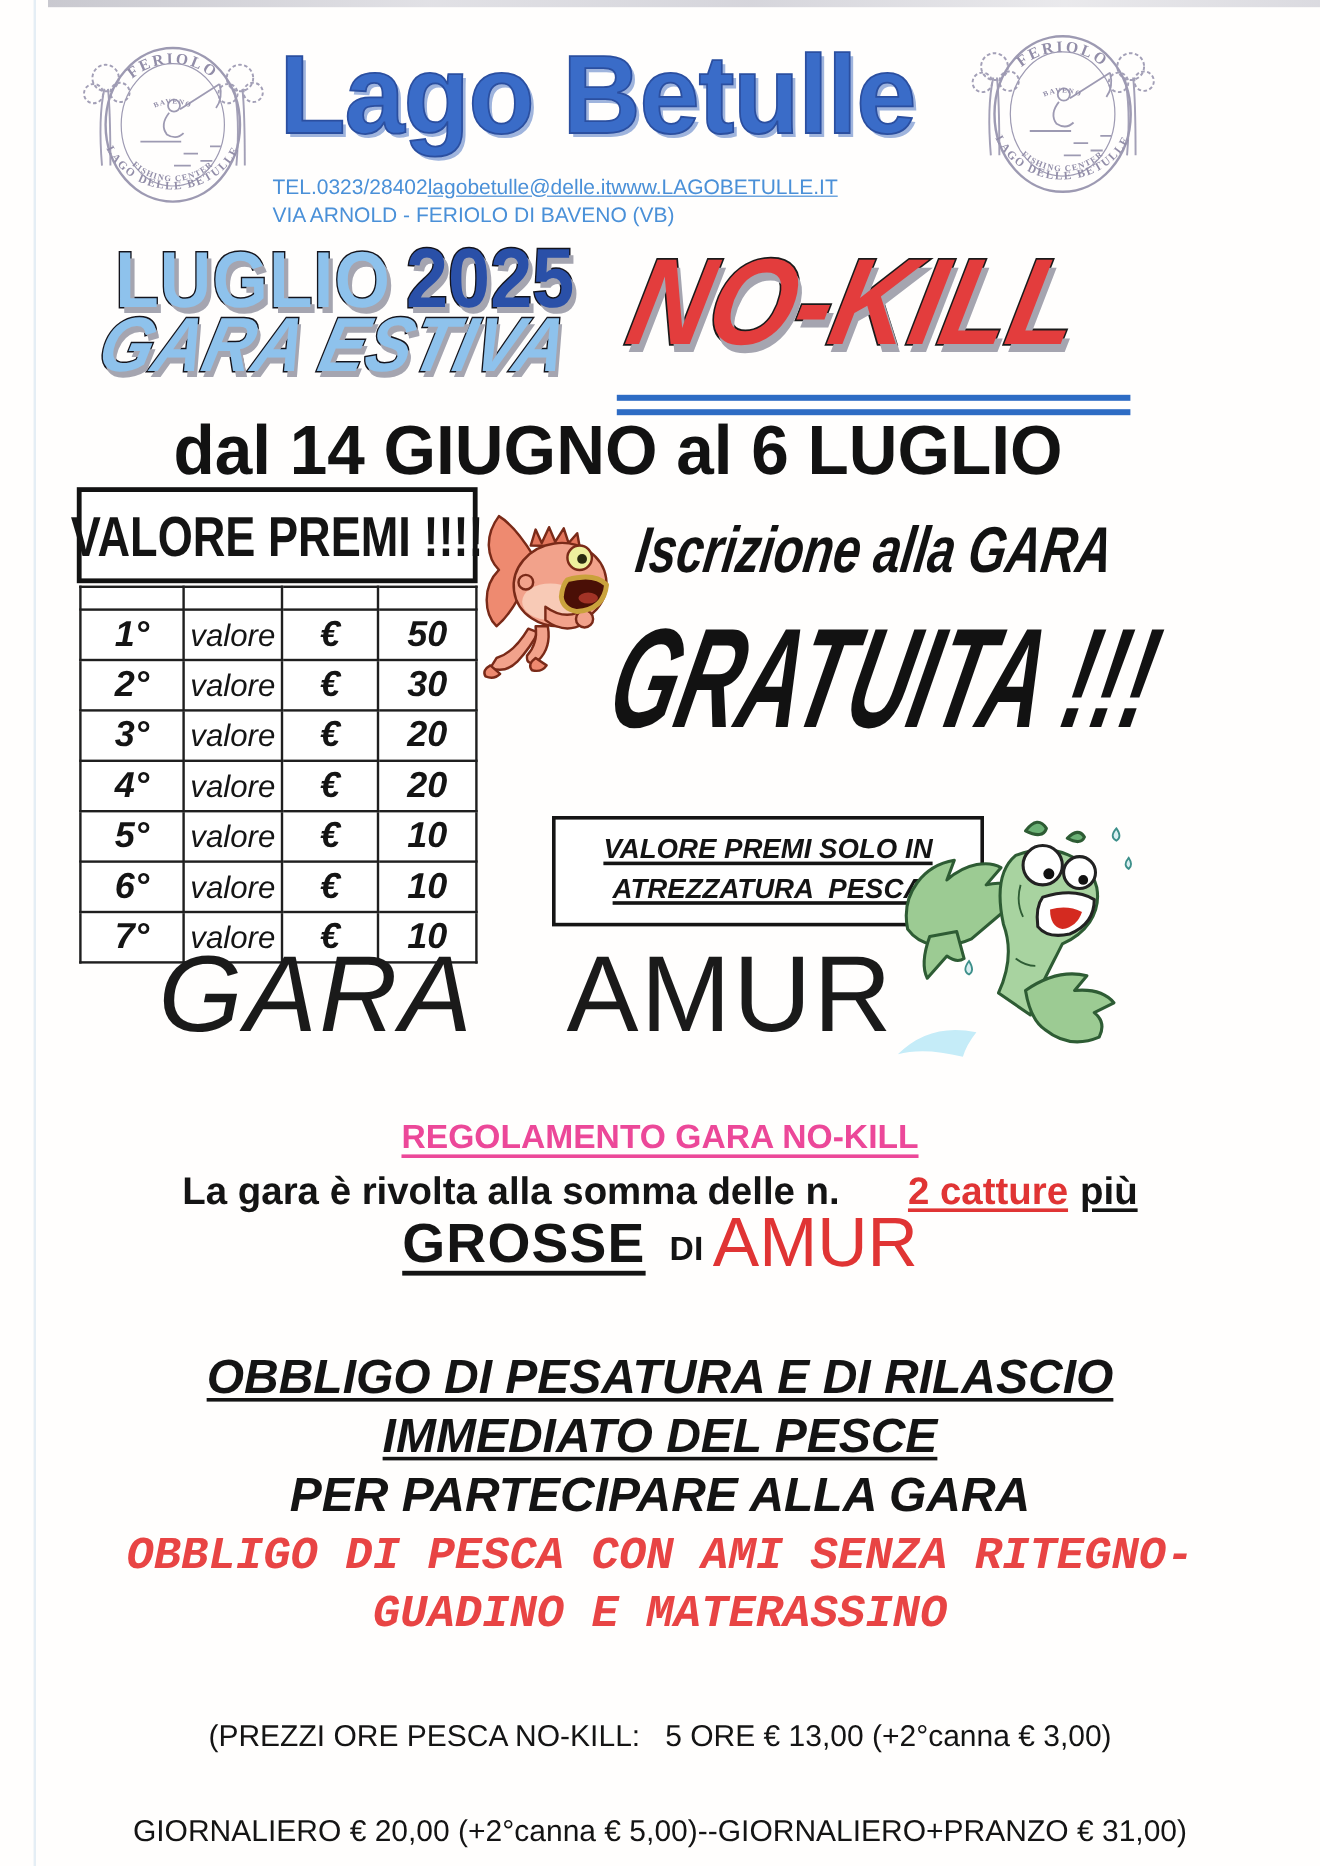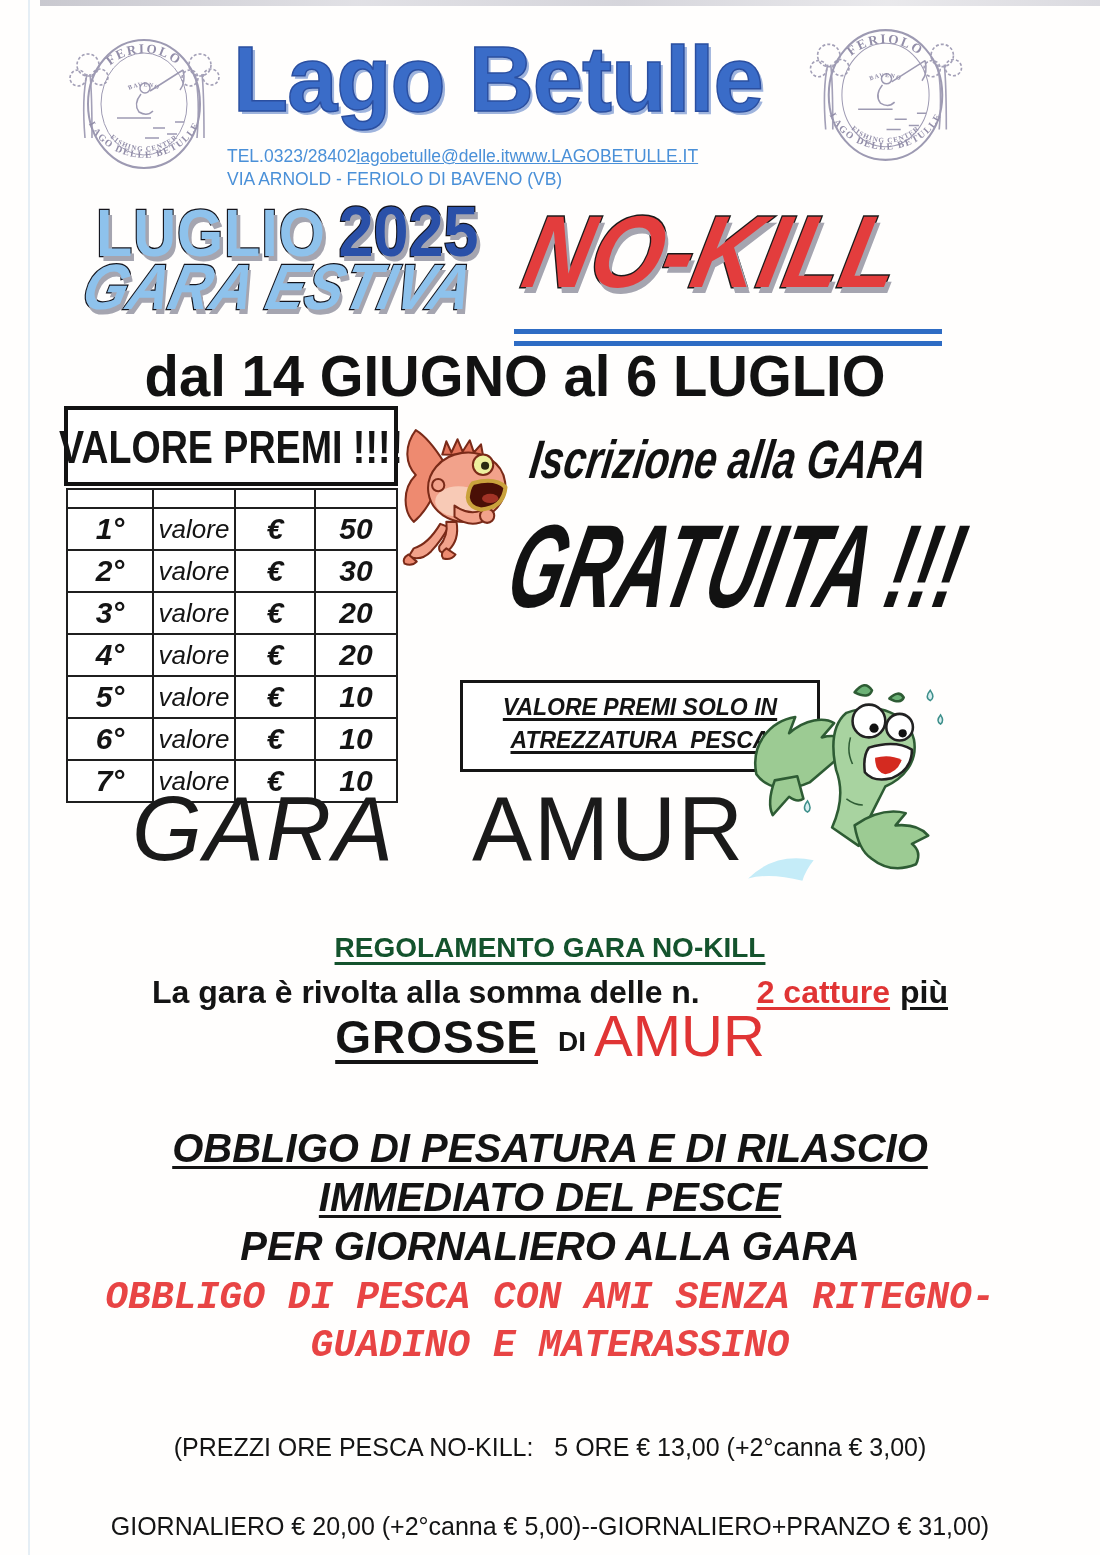--- a/index.html
+++ b/index.html
@@ -62,21 +62,21 @@
   .note-box span{display:block;font-size:23px;font-weight:800;font-style:italic;
                  text-decoration:underline;text-decoration-thickness:2.5px;text-underline-offset:3px;
                  line-height:1.45;}
   .pre{white-space:pre-wrap;}
   .green-fish{left:748px;top:676px;}
   
   .gara-word{left:132px;top:778px;font-size:90px;font-style:italic;font-weight:400;color:#1a1a1a;letter-spacing:2px;}
   .amur-word{left:472px;top:778px;font-size:90px;font-weight:400;color:#1a1a1a;letter-spacing:2px;}
   
   .rules-heading{left:140px;top:932px;width:820px;text-align:center;font-size:28px;font-weight:bold;
-                 color:#14532d;text-decoration:underline;text-decoration-thickness:2.5px;text-underline-offset:5px;}
+                 color:#ec4899;text-decoration:underline;text-decoration-thickness:2.5px;text-underline-offset:5px;}
   .rule-sentence{left:20px;top:974px;width:1060px;text-align:center;font-size:32px;font-weight:bold;white-space:nowrap;}
   .rule-sentence .red{color:#e03434;}
   .rule-sentence .underline{text-decoration:underline;text-decoration-thickness:3px;text-underline-offset:4px;margin-left:48px;}
   .rule-sentence .sp{margin-left:10px;color:#141414;}
   .big-line{left:20px;top:1002px;width:1060px;text-align:center;white-space:nowrap;}
   .grosse{font-size:46px;font-weight:800;text-decoration:underline;text-decoration-thickness:4px;
           text-underline-offset:7px;letter-spacing:1px;vertical-align:baseline;}
   .di{font-size:28px;font-weight:bold;margin:0 8px 0 20px;vertical-align:2px;}
   .amur-red{font-size:58px;font-weight:400;color:#e03434;vertical-align:-3px;}
   .obbligo1{left:40px;top:1124px;width:1020px;text-align:center;font-style:italic;font-weight:800;
@@ -316,21 +316,21 @@
     <span>La gara è rivolta alla somma delle n. </span><span class="red underline">2 catture</span><span class="underline sp">più</span>
   </div>
 
   <div class="abs big-line">
     <span class="grosse">GROSSE</span><span class="di">DI</span><span class="amur-red">AMUR</span>
   </div>
 
   <div class="abs obbligo1">
     <span class="u">OBBLIGO DI PESATURA E DI RILASCIO</span>
     <span class="u">IMMEDIATO DEL PESCE</span>
-    <span>PER GIORNALIERO ALLA GARA</span>
+    <span>PER PARTECIPARE ALLA GARA</span>
   </div>
 
   <div class="abs obbligo2">
     <span>OBBLIGO DI PESCA CON AMI SENZA RITEGNO-</span>
     <span>GUADINO E MATERASSINO</span>
   </div>
 
   <div class="abs prices">
     <span>(PREZZI ORE PESCA NO-KILL:   5 ORE € 13,00 (+2°canna € 3,00)</span>
     <span>GIORNALIERO € 20,00 (+2°canna € 5,00)--GIORNALIERO+PRANZO € 31,00)</span>

